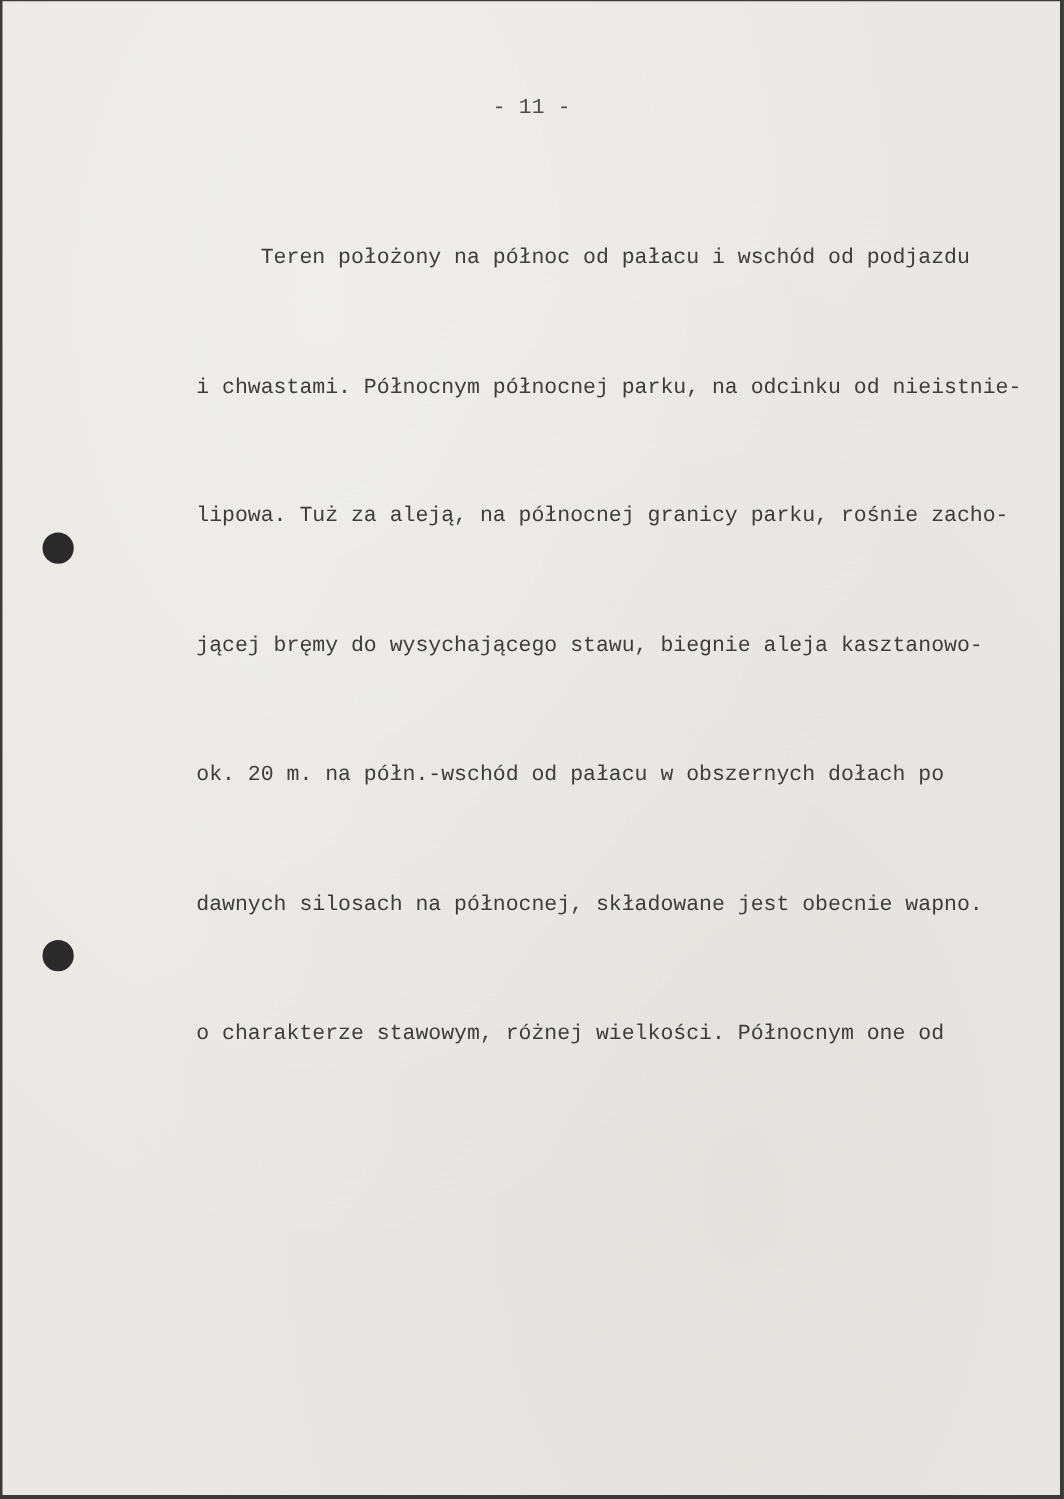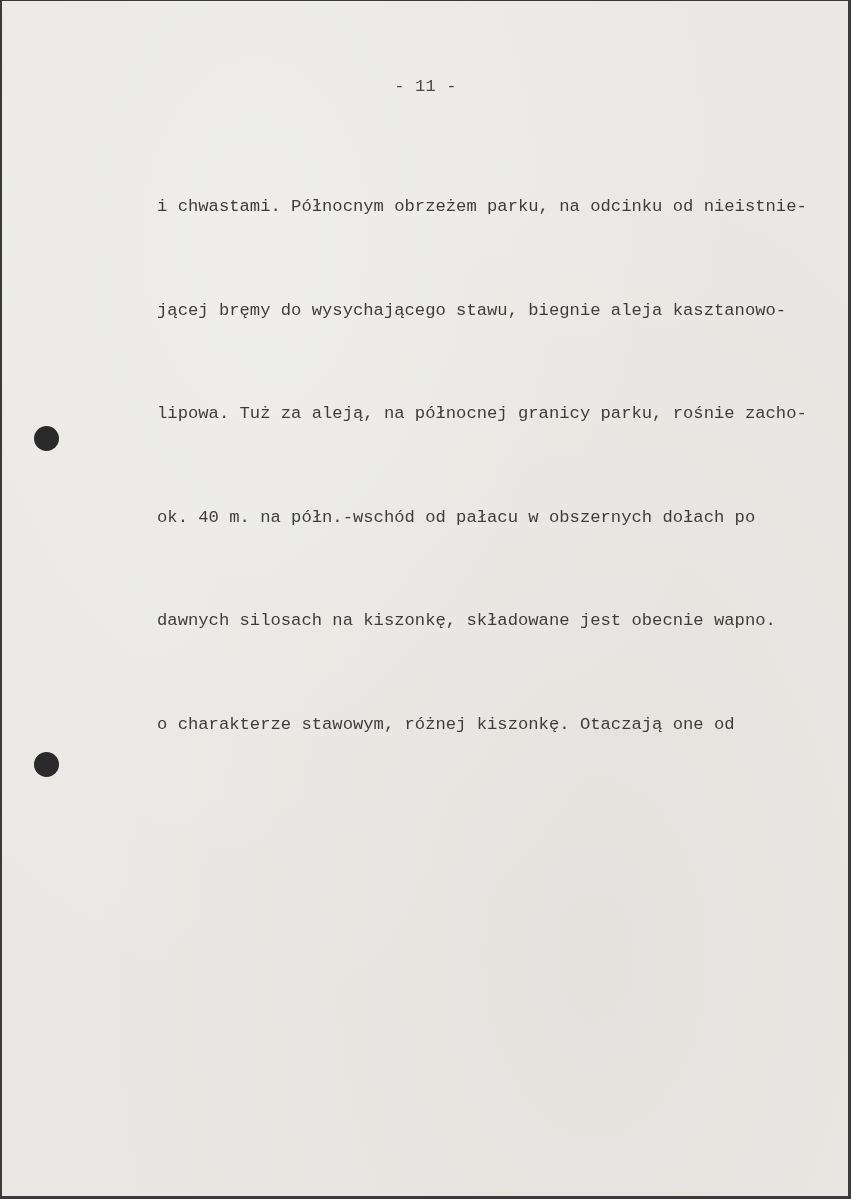--- a/index.html
+++ b/index.html
@@ -59,26 +59,27 @@
 <body>
 
 <div class="page">
   <div class="punch-hole" style="left:32px; top:425px;"></div>
   <div class="punch-hole" style="left:32px; top:751px;"></div>
 </div>
 
 <div class="page-number">- 11 -</div>
 
 <div class="body-text">
-  <span class="line">i chwastami. Północnym obrzeżem parku, na odcinku od nieistnie-</span>
+  <span class="line">     Teren położony na północ od pałacu i wschód od podjazdu</span>
+  <span class="line">i chwastami. Północnym północnej parku, na odcinku od nieistnie-</span>
+  <span class="line">lipowa. Tuż za aleją, na północnej granicy parku, rośnie zacho-</span>
   <span class="line">jącej bręmy do wysychającego stawu, biegnie aleja kasztanowo-</span>
-  <span class="line">lipowa. Tuż za aleją, na północnej granicy parku, rośnie zacho-</span>
-  <span class="line">ok. 40 m. na półn.-wschód od pałacu w obszernych dołach po</span>
-  <span class="line">dawnych silosach na kiszonkę, składowane jest obecnie wapno.</span>
-  <span class="line">o charakterze stawowym, różnej kiszonkę. Otaczają one od</span>
+  <span class="line">ok. 20 m. na półn.-wschód od pałacu w obszernych dołach po</span>
+  <span class="line">dawnych silosach na północnej, składowane jest obecnie wapno.</span>
+  <span class="line">o charakterze stawowym, różnej wielkości. Północnym one od</span>
   
   
   
   
   
   
   
   
   
   

